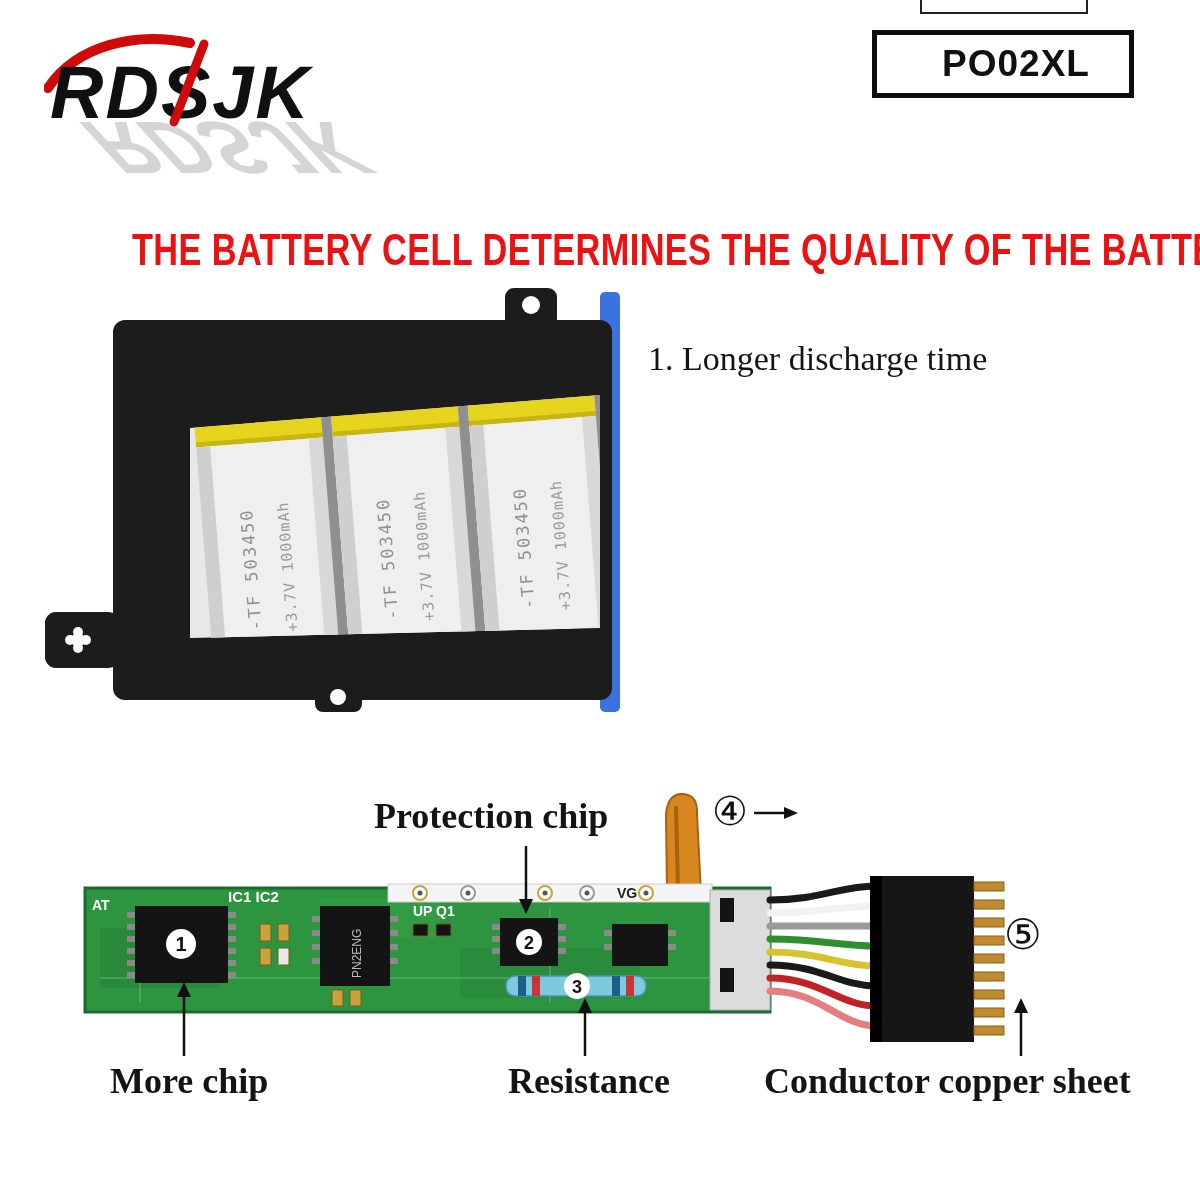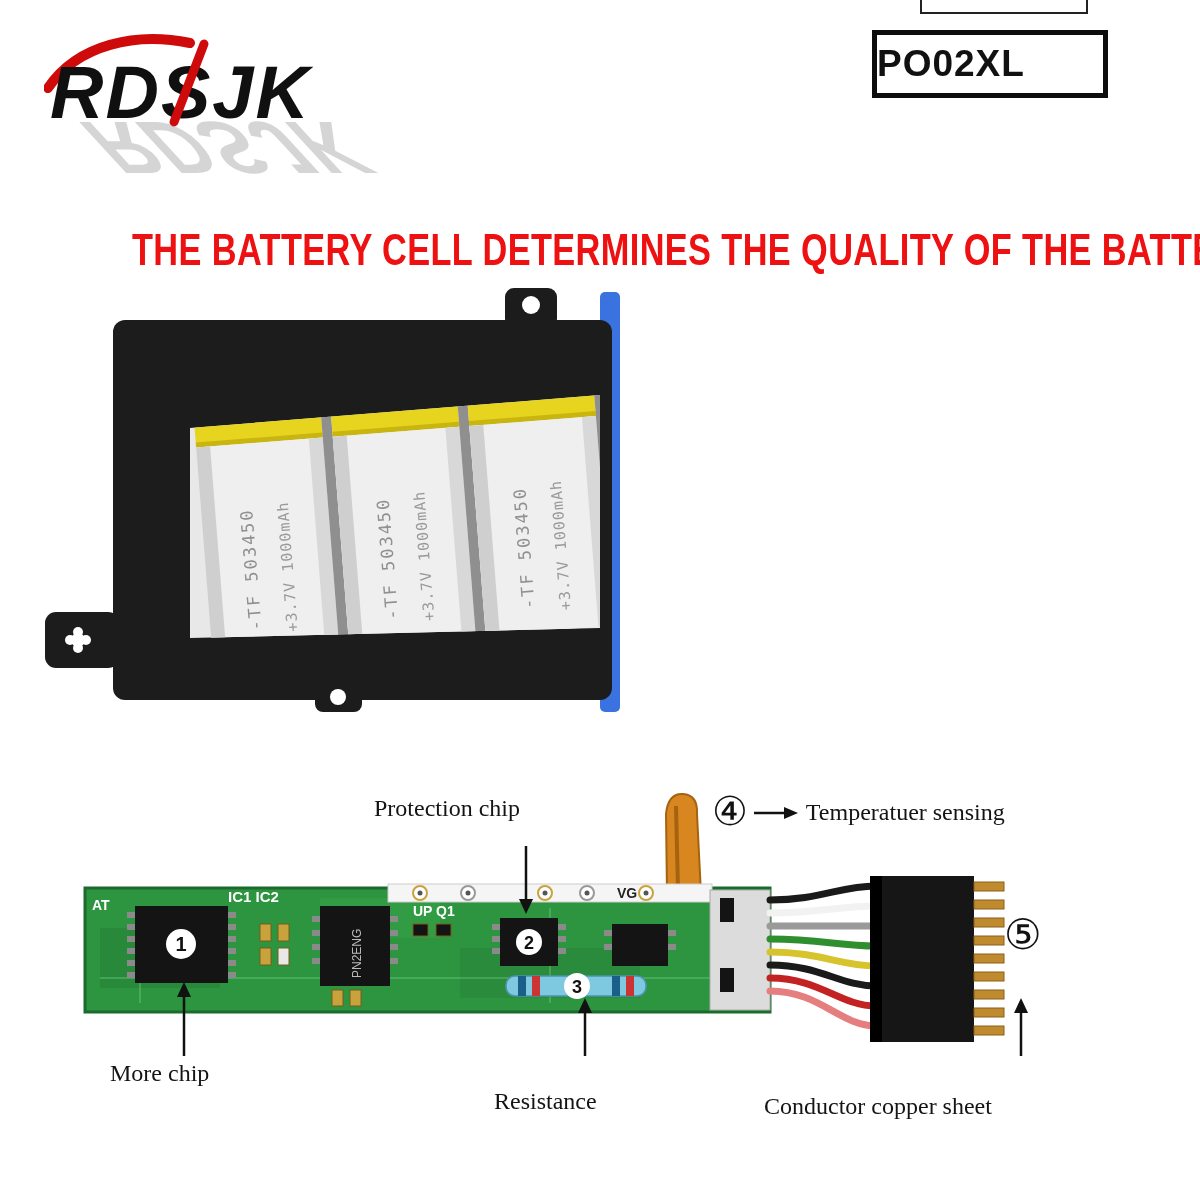--- a/index.html
+++ b/index.html
@@ -6,41 +6,41 @@
   .stage{position:relative;width:1200px;height:1200px;background:#fff;overflow:hidden;
          font-family:"Liberation Sans",sans-serif;color:#111;}
   .abs{position:absolute;}
   .serif{font-family:"Liberation Serif","DejaVu Serif",serif;}
 
   
   .logo-wrap{left:44px;top:30px;width:420px;height:170px;}
 
   
   .model-box{left:872px;top:30px;width:226px;height:58px;border:5px solid #0d0d0d;
-             display:flex;align-items:center;justify-content:flex-start;
-             font-size:37px;font-weight:bold;letter-spacing:1px;background:#fff;}
+             display:flex;align-items:center;justify-content:center;
+             font-size:37px;font-weight:bold;letter-spacing:1px;background:#fff;padding-left:26px;}
 
   
   .headline{top:225px;left:0;width:1200px;text-align:center;color:#ed1111;
             font-size:44px;font-weight:bold;white-space:nowrap;
             transform:scaleX(.78);transform-origin:50% 50%;letter-spacing:0.5px;}
 
   
   .features{left:648px;top:340px;font-size:34px;line-height:37px;color:#141414;}
   .feature{margin-bottom:41px;white-space:nowrap;}
 
   
-  .lbl{font-size:24px;color:#141414;white-space:nowrap;}
+  .lbl{font-size:36px;color:#141414;white-space:nowrap;font-weight:bold;}
   .lbl-protection{left:374px;top:795px;}
   .temp-row{left:712px;top:792px;display:flex;align-items:center;}
   .temp-num{font-size:40px;line-height:40px;}
   .temp-arrow{margin:2px 6px 0 4px;}
   .lbl-main-chip{left:110px;top:1060px;}
-  .lbl-resistance{left:494px;top:1060px;margin-top:28px;}
-  .lbl-conductor{left:764px;top:1060px;margin-top:33px;}
+  .lbl-resistance{left:508px;top:1060px;}
+  .lbl-conductor{left:764px;top:1060px;}
   .num-five{left:1004px;top:910px;font-size:42px;}
 
   .overlay{left:0;top:0;pointer-events:none;}
 </style>
 </head>
 <body>
 
 <div class="stage">
 
   <div class="abs logo-wrap">
@@ -113,20 +113,21 @@
         <rect x="429" y="165" width="14" height="210" fill="#cfcfcf"></rect>
         <rect x="542" y="165" width="14" height="210" fill="#d8d8d8"></rect>
         <rect x="556" y="104" width="10" height="270" fill="#8f8f8f"></rect>
         <text transform="translate(480,352) rotate(-90)" font-size="17" letter-spacing="2" fill="#909090" font-family="DejaVu Sans Mono, monospace">-TF 503450</text>
         <text transform="translate(516,356) rotate(-90)" font-size="15" letter-spacing="1" fill="#9a9a9a" font-family="DejaVu Sans Mono, monospace">+3.7V 1000mAh</text>
       </g>
     </g>
   </svg>
 
   <div class="abs features serif">
+    <div class="feature">1. Longer discharge time</div>
   </div>
 
   <svg class="abs" style="left:80px;top:778px;" width="1090" height="290" viewBox="0 0 1090 290">
 
     <path d="M586,36 Q588,15 603,16 Q618,17 617,36 L621,116 L587,116 Z" fill="#d8861f" stroke="#a5630f" stroke-width="2"></path>
     <path d="M596,28 L598,112" stroke="#a5630f" stroke-width="4"></path>
 
     <rect x="5" y="110" width="685" height="124" fill="#2d9440" stroke="#1c6b2d" stroke-width="3"></rect>
     <rect x="20" y="150" width="120" height="60" fill="#237635" opacity="0.35"></rect>
     <rect x="380" y="170" width="180" height="50" fill="#237635" opacity="0.3"></rect>
@@ -265,21 +266,20 @@
   </svg>
 
   <div class="abs lbl serif lbl-protection">Protection chip</div>
 
   <div class="abs temp-row">
     <span class="serif temp-num">④</span>
     <svg class="temp-arrow" width="48" height="18" viewBox="0 0 48 18">
       <line x1="2" y1="9" x2="34" y2="9" stroke="#111" stroke-width="2.5"></line>
       <polygon points="46,9 32,3 32,15" fill="#111"></polygon>
     </svg>
-    <span class="lbl serif">Temperatuer sensing</span>
   </div>
 
   <div class="abs lbl serif lbl-main-chip">More chip</div>
   <div class="abs lbl serif lbl-resistance">Resistance</div>
   <div class="abs lbl serif lbl-conductor">Conductor copper sheet</div>
   <div class="abs serif num-five">⑤</div>
 
   <svg class="abs overlay" width="1200" height="1200" viewBox="0 0 1200 1200">
 
     <polyline points="921,0 921,13 1087,13 1087,0" fill="none" stroke="#222" stroke-width="2"></polyline>

